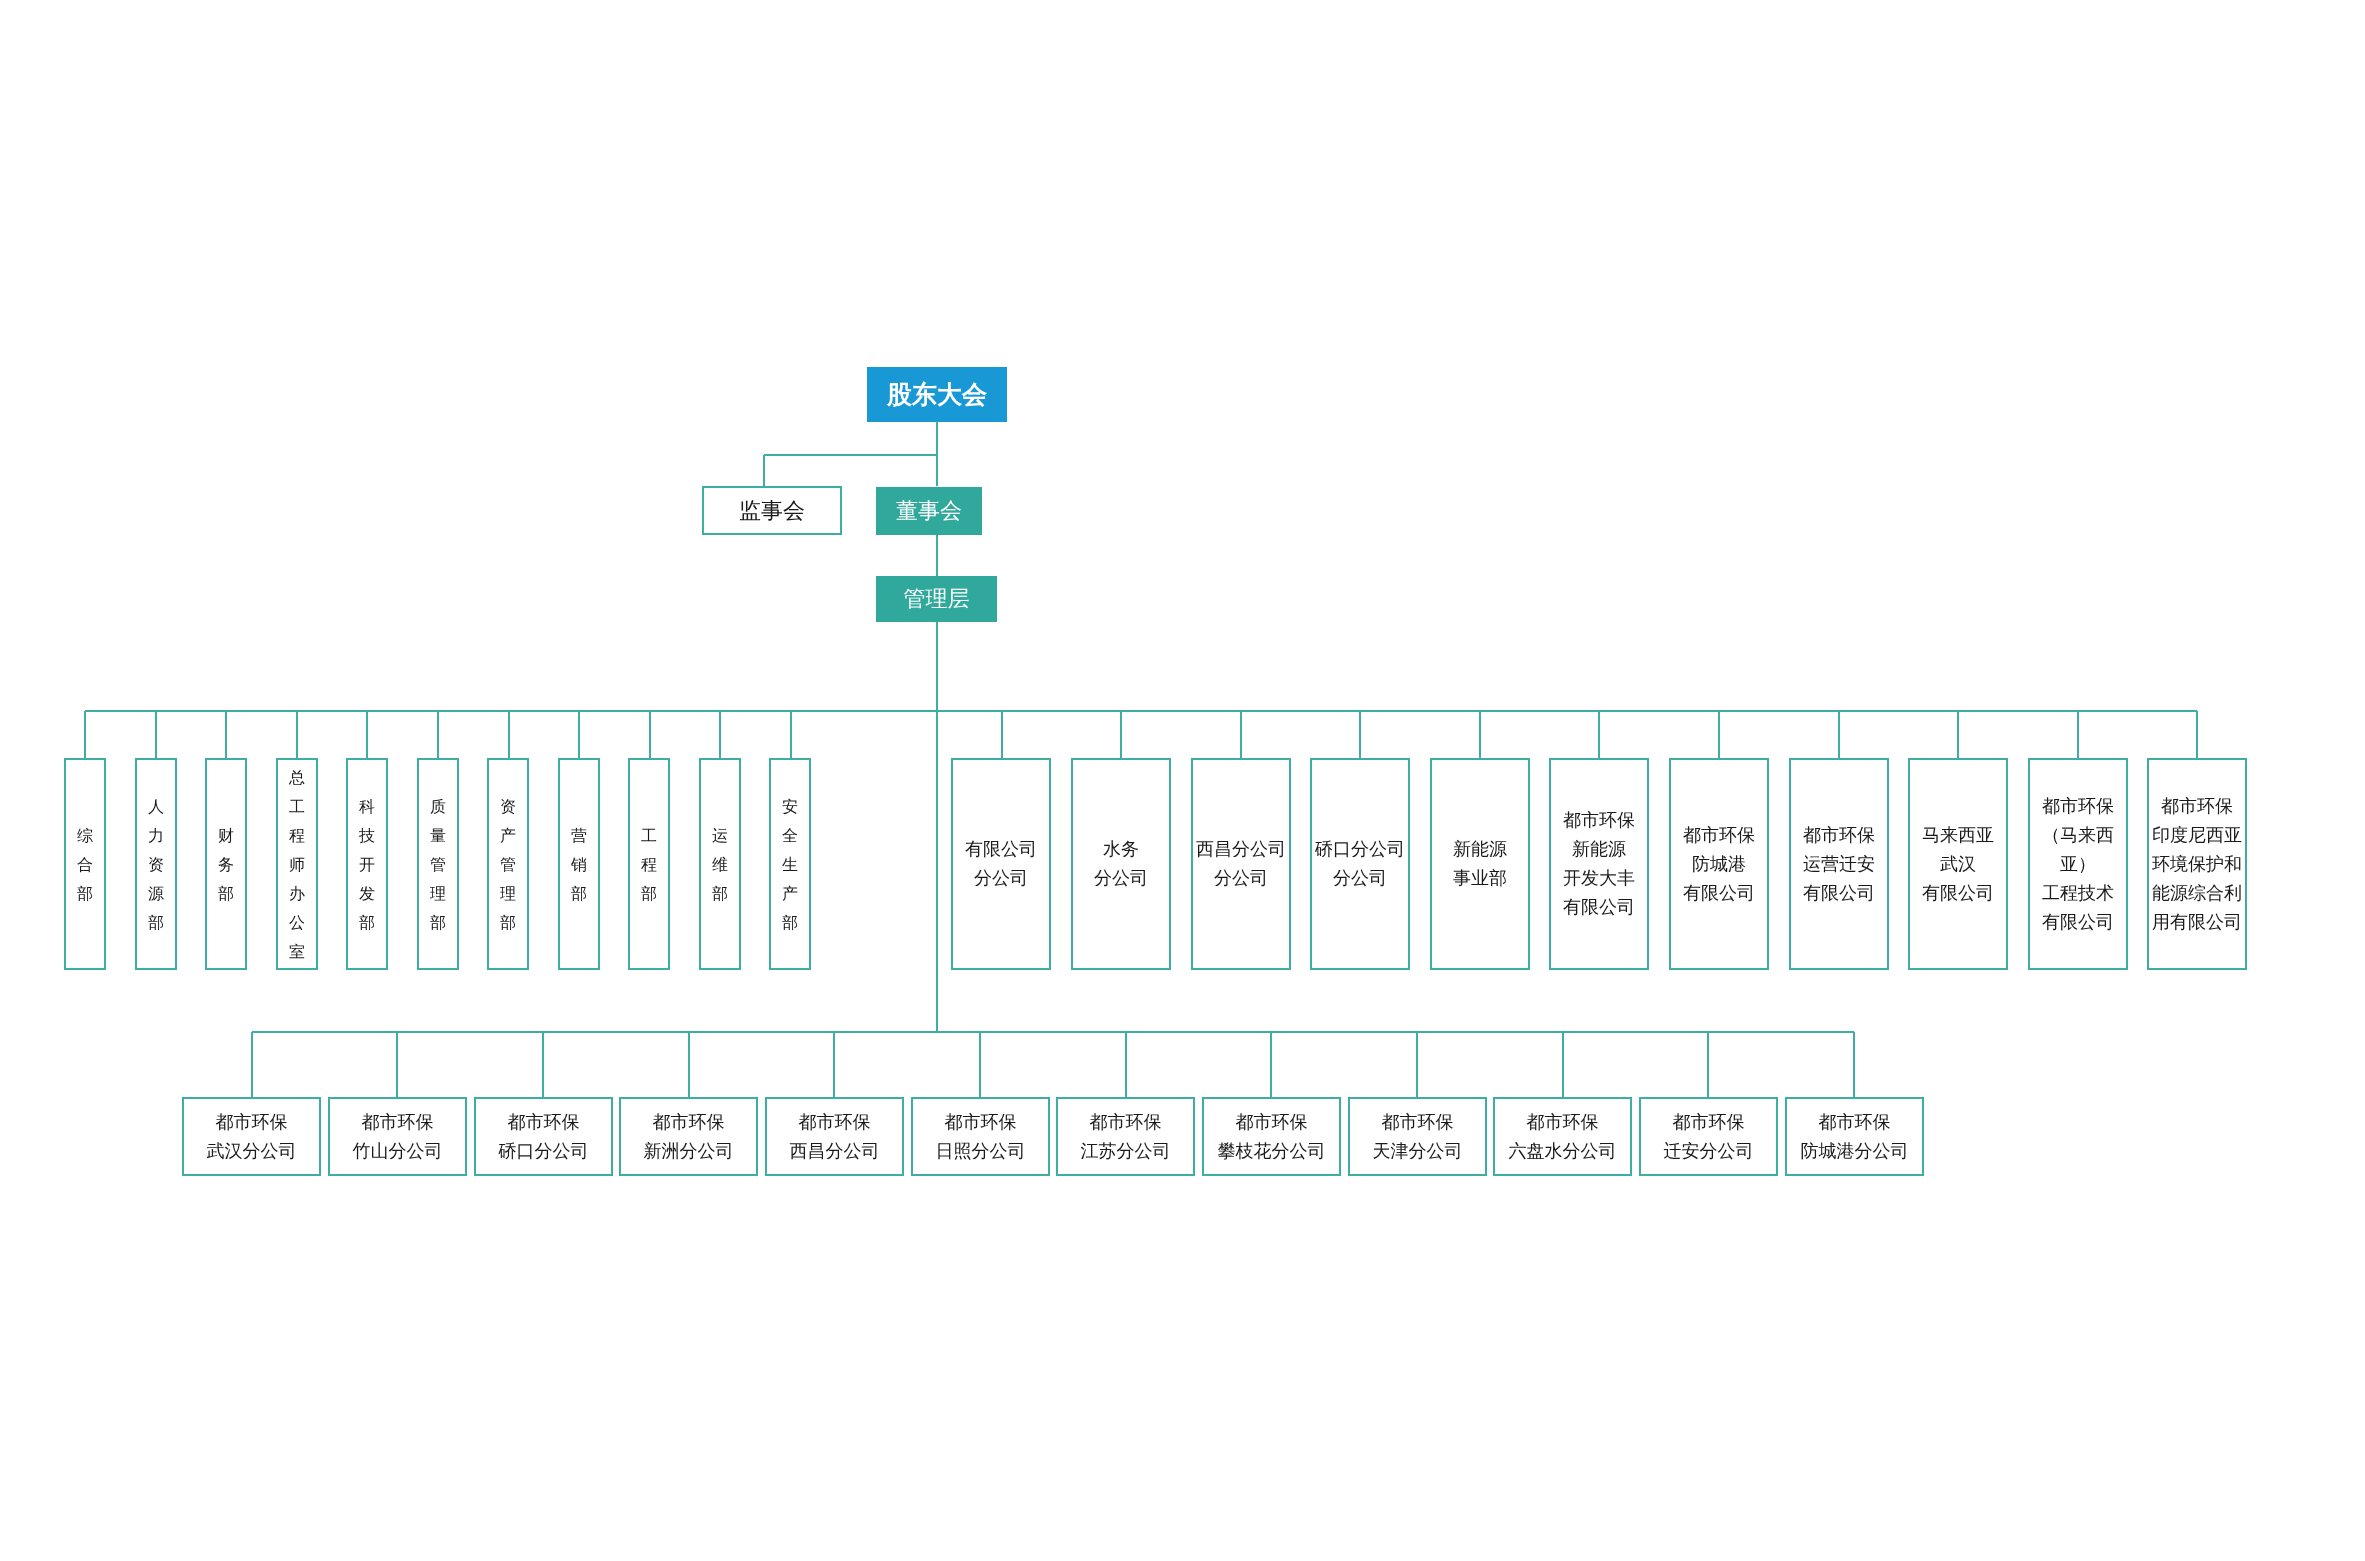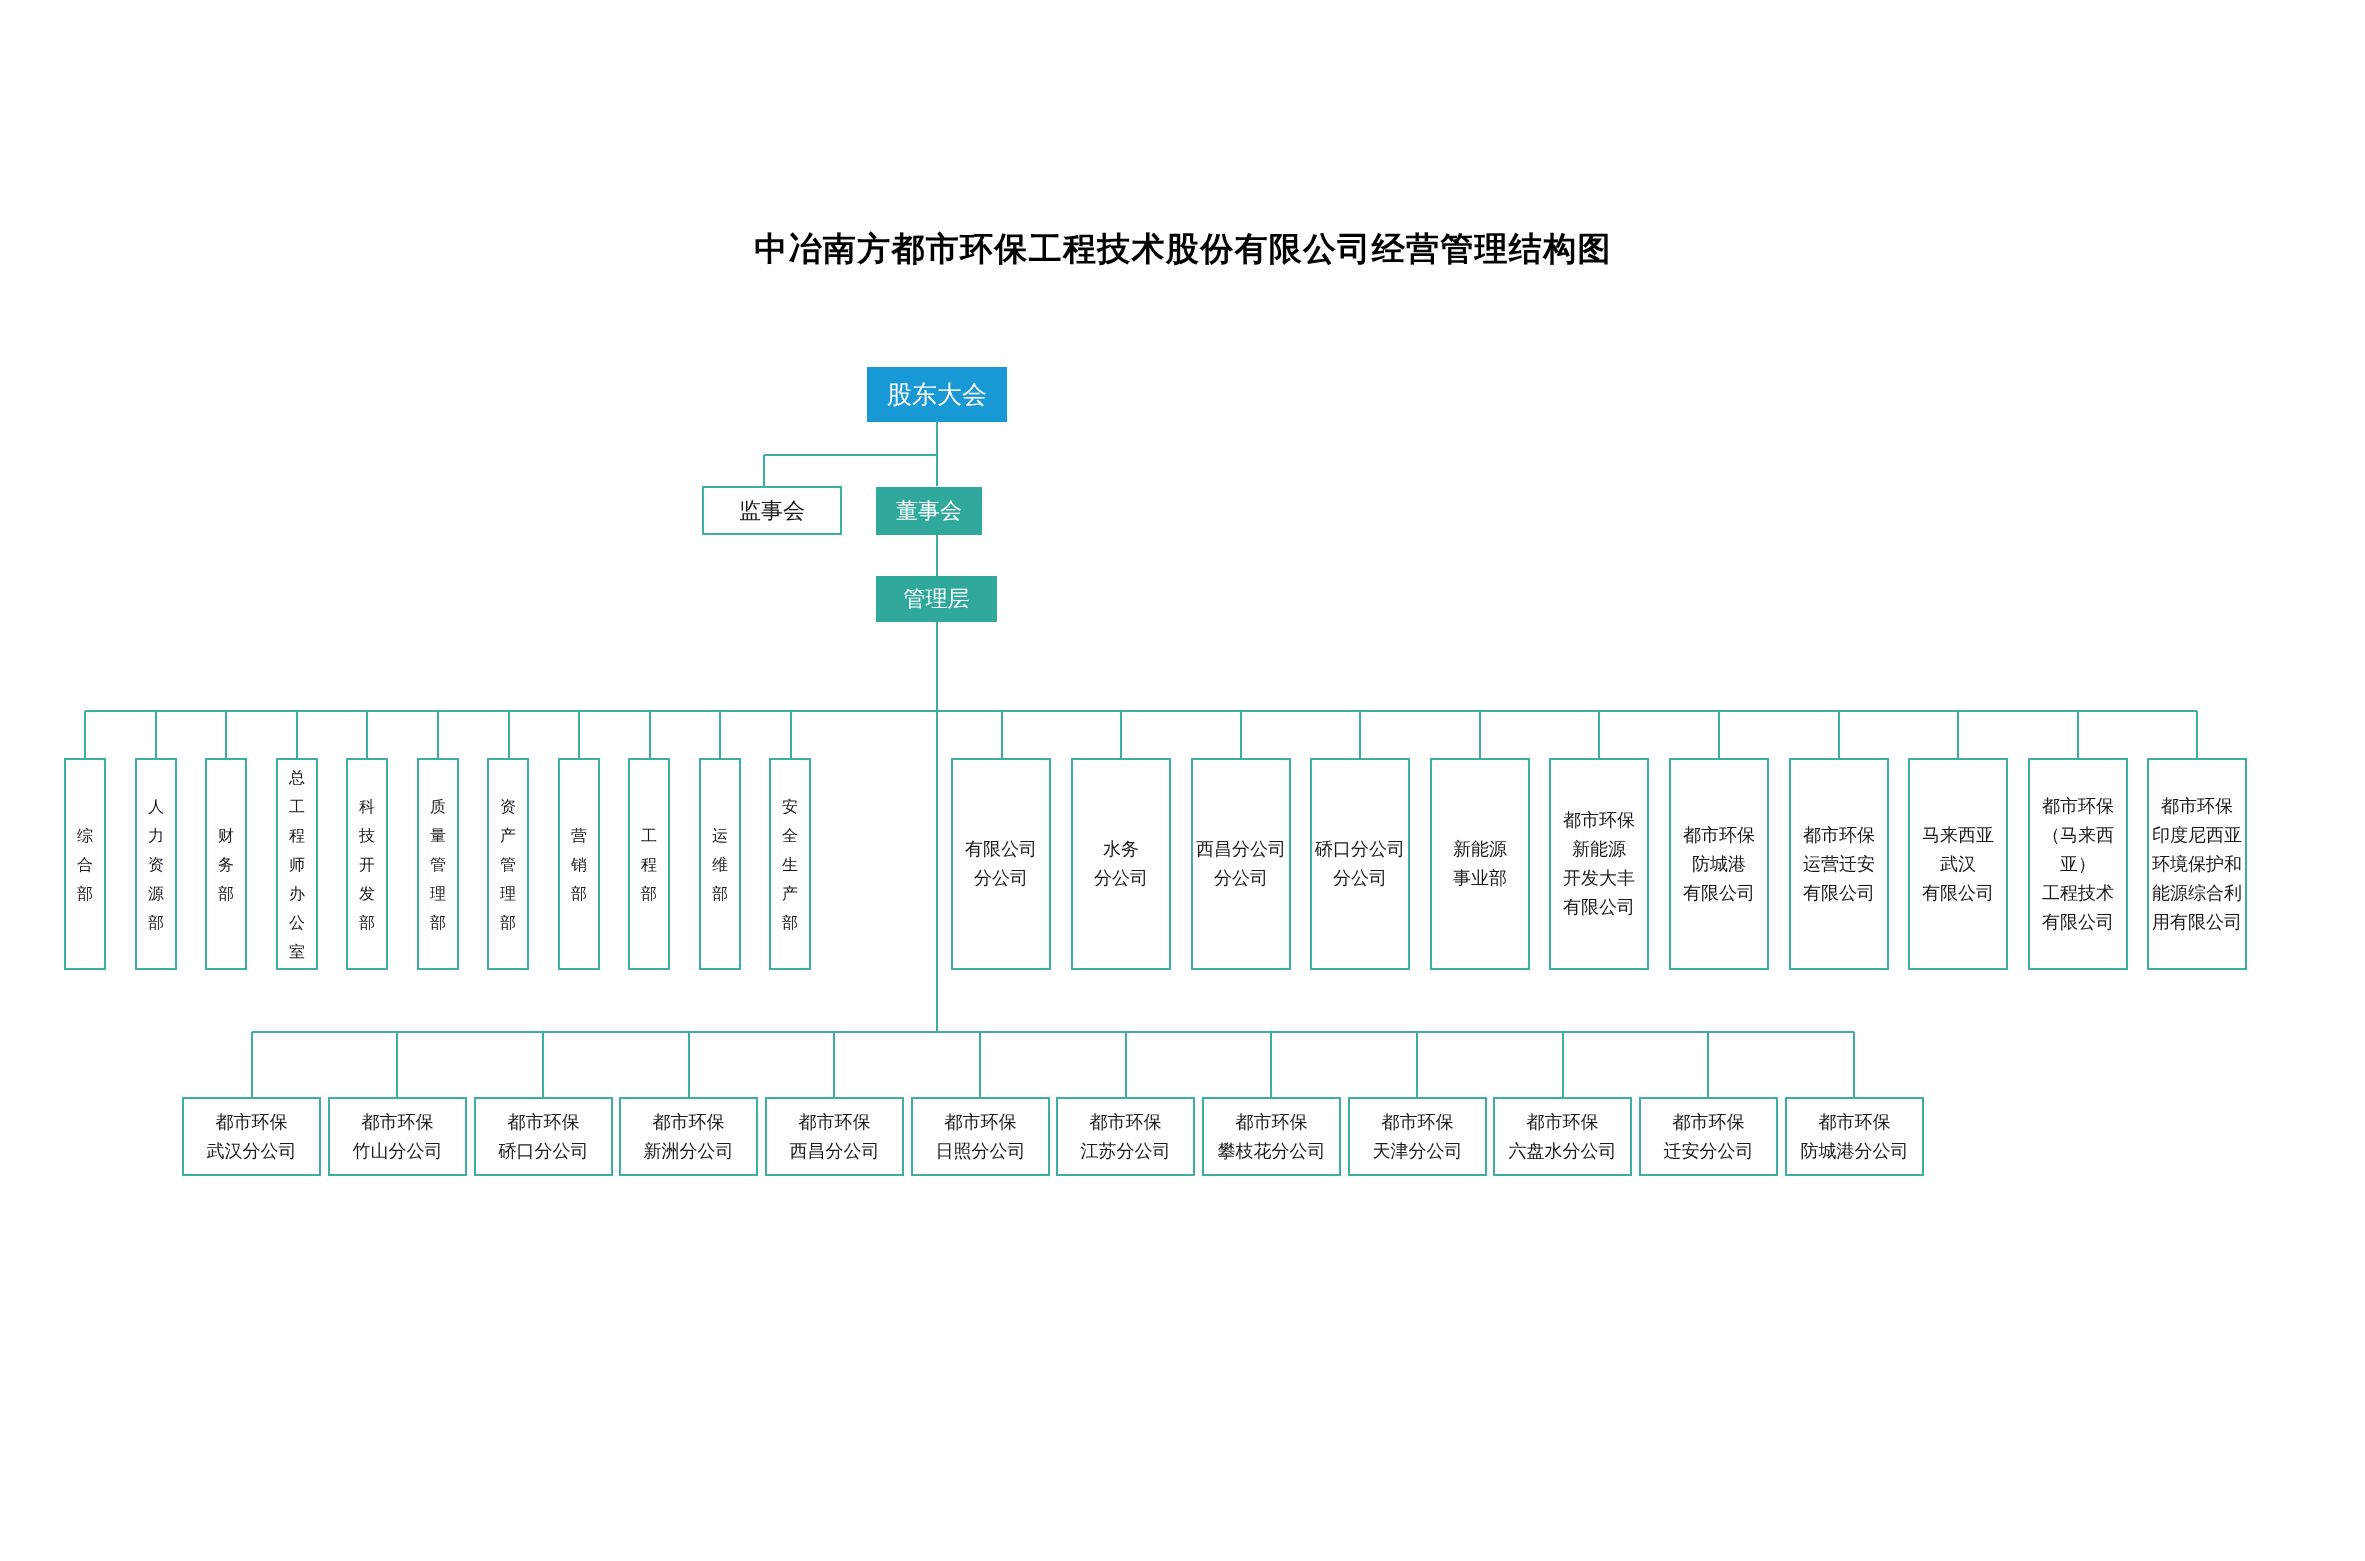--- a/index.html
+++ b/index.html
@@ -53,31 +53,30 @@
   }
   
   .b-box {
     border: 2px solid var(--line);
     background: #ffffff;
     font-size: 18px;
     line-height: 29px;
     white-space: pre-line;
     width: 139px; height: 79px; top: 1097px;
   }
-  #box-shareholders { left: 867px; top: 367px; width: 140px; height: 55px; }
+  #box-shareholders { left: 867px; top: 367px; width: 140px; height: 55px; font-weight: bold; }
   #box-supervisory  { left: 702px; top: 486px; width: 140px; height: 49px; }
   #box-board        { left: 876px; top: 487px; width: 106px; height: 48px; }
   #box-management   { left: 876px; top: 576px; width: 121px; height: 46px; }
   .hline, .vline { position: absolute; background: var(--line); }
 </style>
 </head>
 <body>
 
 <div id="canvas">
-  <h1 id="chart-title">中冶南方都市环保工程技术股份有限公司经营管理结构图</h1>
 
   <div class="box filled-blue" id="box-shareholders">
     <span>股东大会</span>
   </div>
   <div class="box outline" id="box-supervisory">
     <span>监事会</span>
   </div>
   <div class="box filled-teal" id="box-board">
     <span>董事会</span>
   </div>

